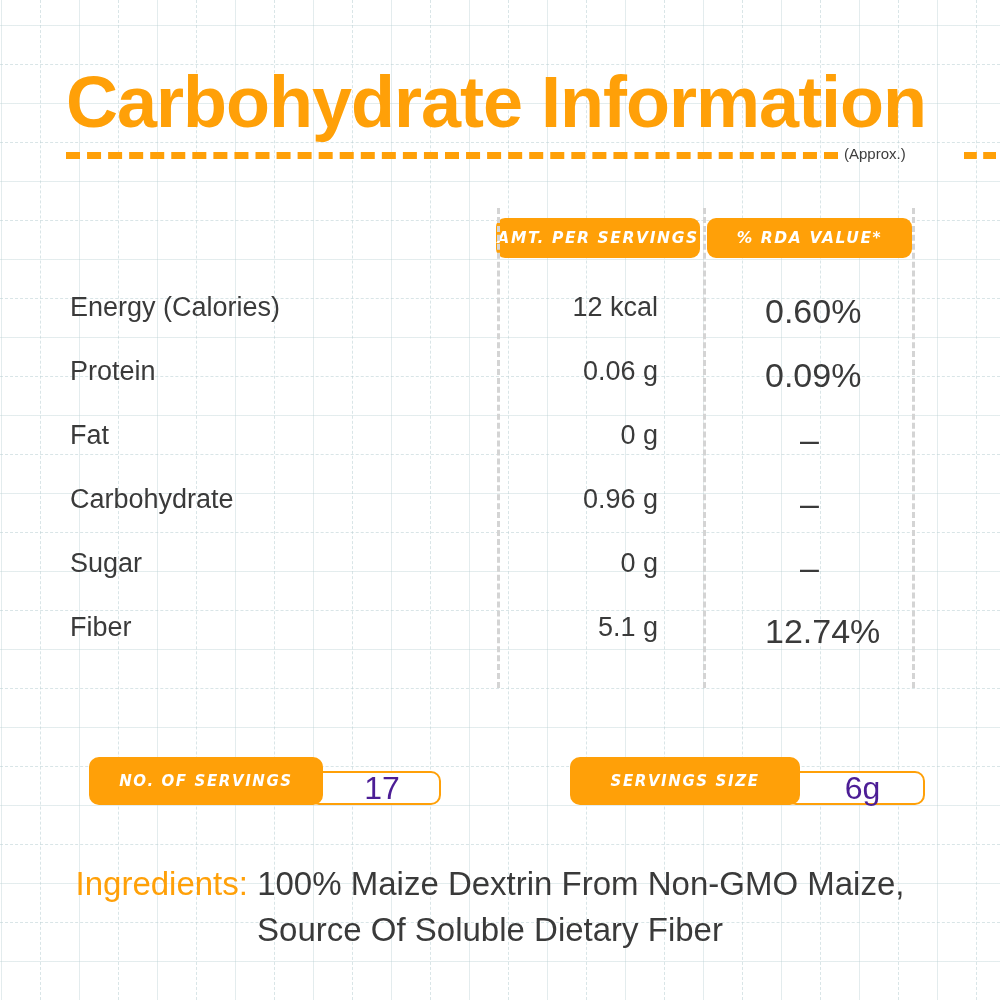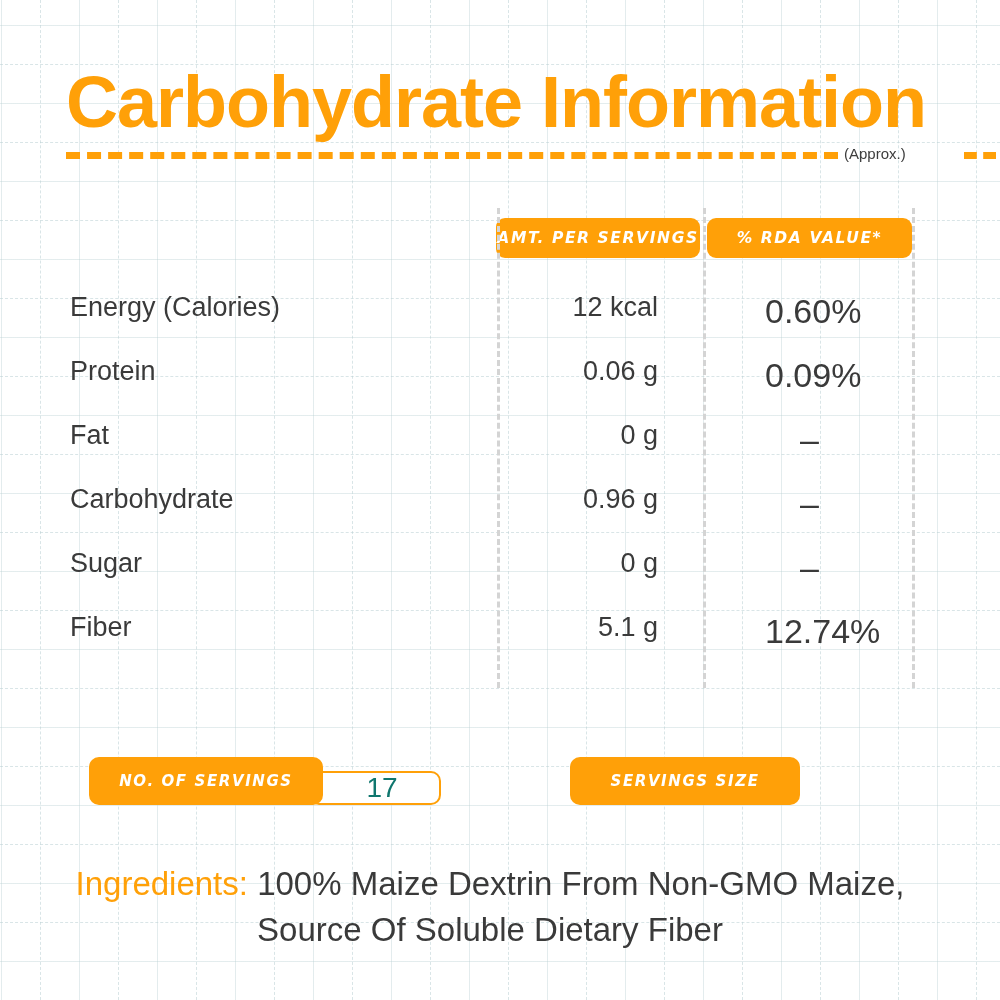--- a/index.html
+++ b/index.html
@@ -209,22 +209,22 @@
     position: relative;
     z-index: 2;
   }
   .pill .pill-val {
     background: #ffffff;
     border: 2px solid #FFA008;
     border-radius: 10px;
     display: flex;
     align-items: center;
     justify-content: center;
-    font-size: 28px;
-    color: #0f766e;
+    font-size: 32px;
+    color: #4c1d95;
     white-space: nowrap;
     margin-left: -14px;
     padding-left: 14px;
     position: relative;
     z-index: 1;
     margin-top: 14px;
   }
   #pill-servings {
     left: 72px;
     top: 757px;
@@ -348,18 +348,19 @@
 
     </div>
 
     <div class="pill" id="pill-servings">
       <div class="pill-key">NO. OF SERVINGS</div>
       <div class="pill-val">17</div>
     </div>
 
     <div class="pill" id="pill-size">
       <div class="pill-key">SERVINGS SIZE</div>
+      <div class="pill-val">6g</div>
     </div>
 
     <div id="ingredients"><span id="ingredients-label">Ingredients:</span><span id="ingredients-text"> 100% Maize Dextrin From Non-GMO Maize,</span><br><span>Source Of Soluble Dietary Fiber</span></div>
 
   </div>
 </div>
 
 </body></html>

